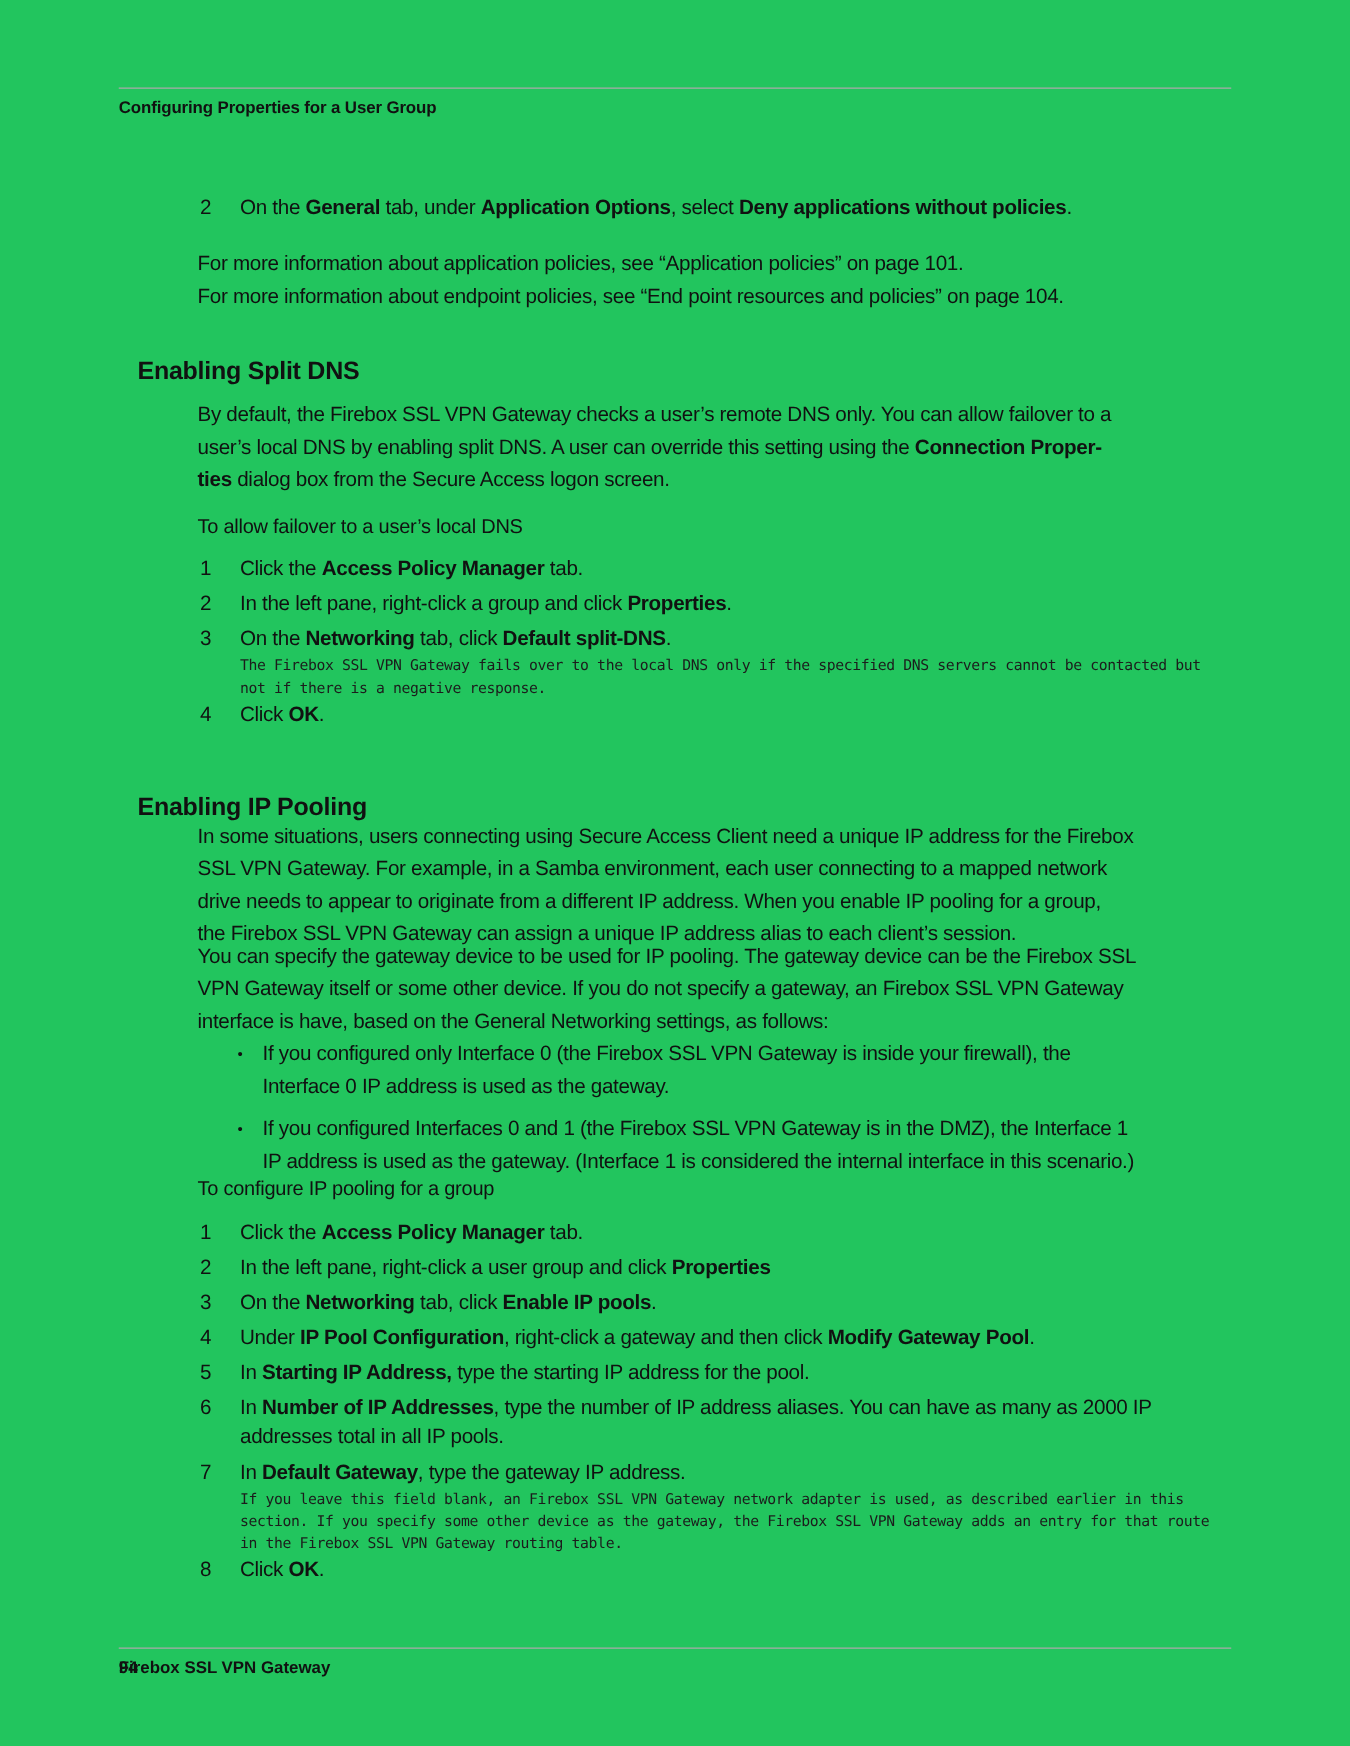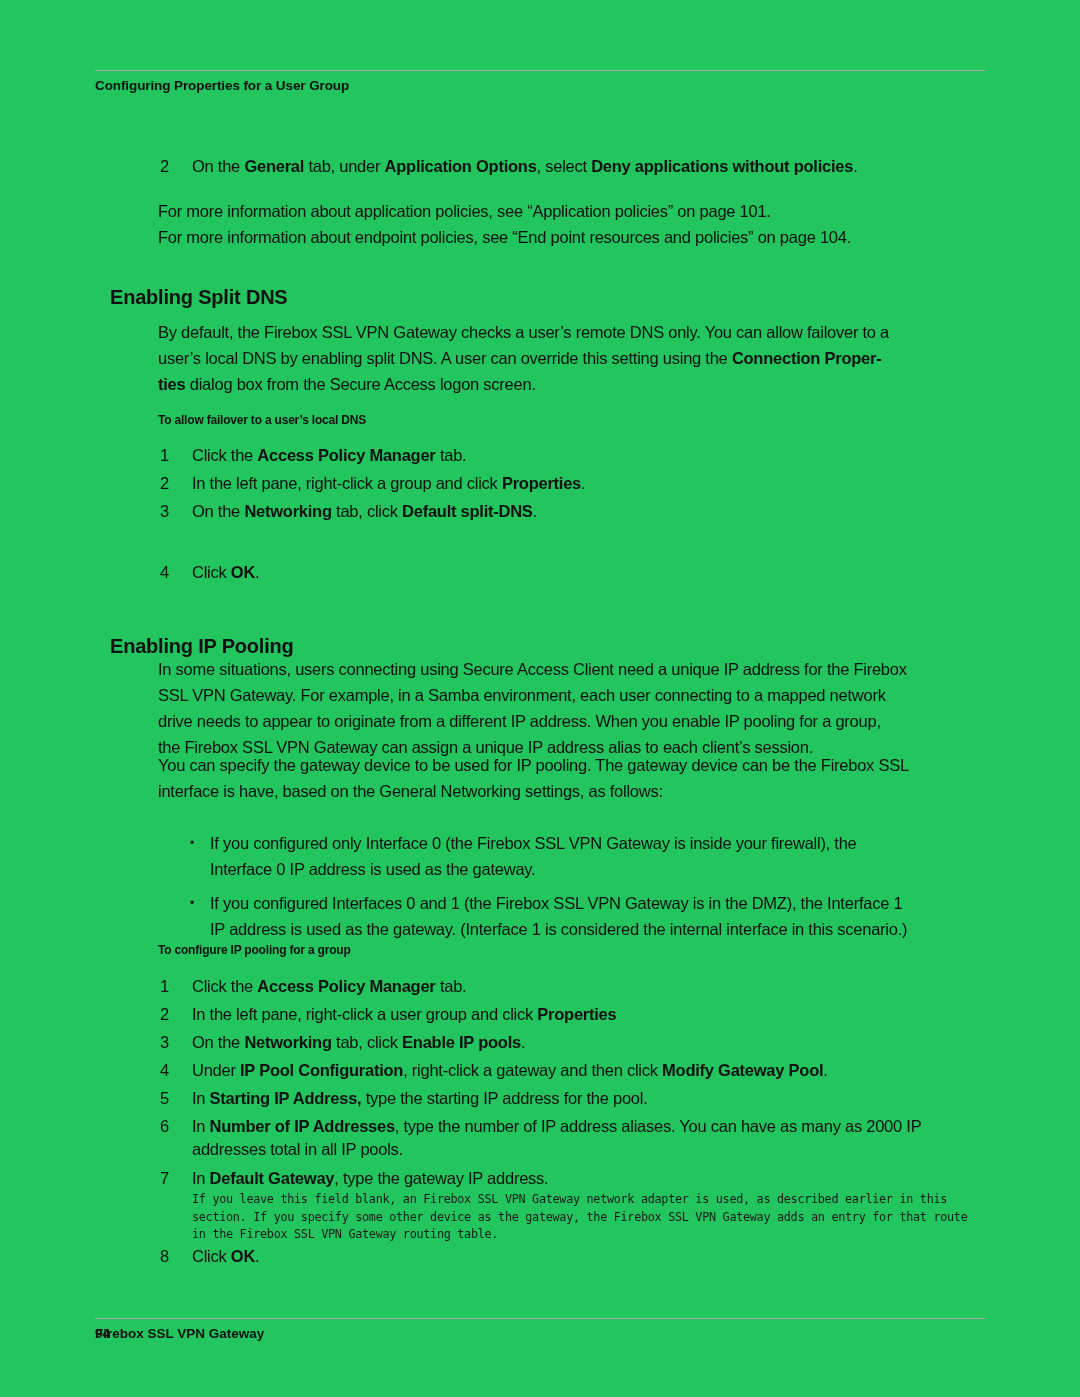--- a/index.html
+++ b/index.html
@@ -6,21 +6,21 @@
   html,body{margin:0;padding:0;background:#ffffff;}
   .page{
     position:relative;width:1080px;height:1397px;background:#22c55e;
     font-family:"Liberation Sans",sans-serif;color:#111111;overflow:hidden;
   }
   .rule{position:absolute;height:1px;background:#aaaaaa;}
   .running-head{
     position:absolute;font-size:13.5px;font-weight:bold;letter-spacing:-0.1px;white-space:nowrap;
   }
   .h1{position:absolute;font-size:20px;font-weight:bold;letter-spacing:-0.2px;white-space:nowrap;}
-  .h2{position:absolute;font-size:12px;font-weight:bold;letter-spacing:-0.2px;white-space:nowrap;}
+  .h2{position:absolute;font-size:16px;font-weight:normal;letter-spacing:-0.2px;white-space:nowrap;}
   .body-block{
     position:absolute;font-size:16.5px;letter-spacing:-0.25px;line-height:26px;white-space:nowrap;
   }
   .step{
     position:absolute;display:flex;font-size:16.5px;letter-spacing:-0.25px;
     line-height:20px;white-space:nowrap;
   }
   .step .num{width:32px;flex:none;}
   .step .text .line{line-height:26px;}
   .step .text .line:first-child{line-height:20px;text-align:center;}
@@ -70,35 +70,40 @@
     <div class="text"><span>Click the </span><b>Access Policy Manager</b><span> tab.</span></div>
   </div>
   <div class="step" style="top:473px;left:160px;">
     <span class="num">2</span>
     <div class="text"><span>In the left pane, right-click a group and click </span><b>Properties</b><span>.</span></div>
   </div>
   <div class="step" style="top:501px;left:160px;">
     <span class="num">3</span>
     <div class="text"><span>On the </span><b>Networking</b><span> tab, click </span><b>Default split-DNS</b><span>.</span></div>
   </div>
+  <div class="note" style="top:524px;left:192px;">
+      <div class="line">The Firebox SSL VPN Gateway fails over to the local DNS only if the specified DNS servers cannot be contacted but</div>
+      <div class="line">not if there is a negative response.</div>
+    </div>
   <div class="step" style="top:562px;left:160px;">
     <span class="num">4</span>
     <div class="text"><span>Click </span><b>OK</b><span>.</span></div>
   </div>
 
   <div class="h1" style="top:635px;left:110px;">Enabling IP Pooling</div>
 
   <div class="body-block" style="top:656px;left:158px;">
       <div class="line">In some situations, users connecting using Secure Access Client need a unique IP address for the Firebox</div>
       <div class="line">SSL VPN Gateway. For example, in a Samba environment, each user connecting to a mapped network</div>
       <div class="line">drive needs to appear to originate from a different IP address. When you enable IP pooling for a group,</div>
       <div class="line">the Firebox SSL VPN Gateway can assign a unique IP address alias to each client’s session.</div>
     </div>
   <div class="body-block" style="top:752px;left:158px;">
       <div class="line">You can specify the gateway device to be used for IP pooling. The gateway device can be the Firebox SSL</div>
+      <div class="line">VPN Gateway itself or some other device. If you do not specify a gateway, an Firebox SSL VPN Gateway</div>
       <div class="line">interface is have, based on the General Networking settings, as follows:</div>
     </div>
 
   <div class="bullet" style="top:830px;left:190px;">
     <span class="dot">•</span>
     <div class="text">
         <div class="line">If you configured only Interface 0 (the Firebox SSL VPN Gateway is inside your firewall), the</div>
         <div class="line">Interface 0 IP address is used as the gateway.</div>
       </div>
   </div>

